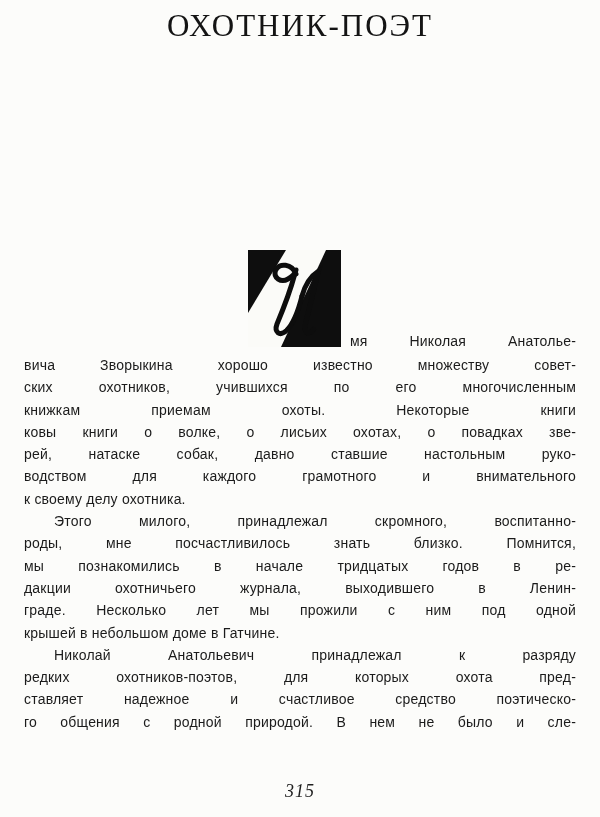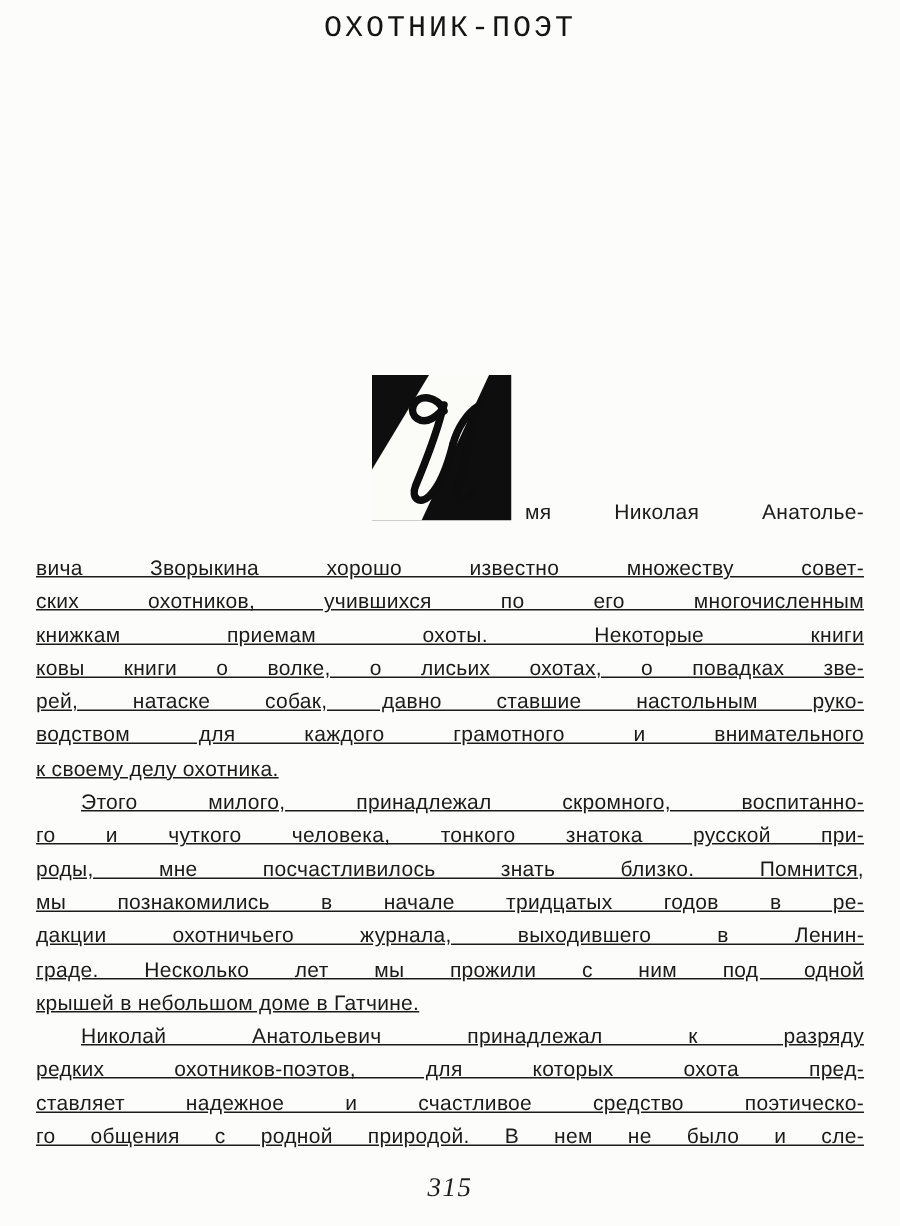--- a/index.html
+++ b/index.html
@@ -16,22 +16,22 @@
     color: var(--ink);
     font-family: "Liberation Sans", sans-serif;
     overflow: hidden;
   }
   .chapter-title {
     position: absolute;
     top: 8px;
     left: 0;
     width: 100%;
     text-align: center;
-    font-family: Liberation Mono, monospace;
-    font-size: 20px;
+    font-family: Liberation Serif, serif;
+    font-size: 31px;
     font-weight: 400;
     letter-spacing: 2px;
     color: #141414;
   }
   .content {
     position: absolute;
     left: 24px;
     top: 250px;
     width: 552px;
     font-size: 14px;
@@ -49,21 +49,21 @@
     margin-left: 224px;
   }
   .dropcap-box svg { display: block; }
   .first-line {
     flex: 1;
     padding-left: 9px;
     margin-bottom: -5px;
     text-align: justify;
     text-align-last: justify;
   }
-  .lines { margin-top: 20px; text-decoration: underline; }
+  .lines { margin-top: 7px; }
   .line {
     text-align: justify;
     text-align-last: justify;
   }
   .line.para-end {
     text-align: left;
     text-align-last: left;
   }
   .line.indented { text-indent: 30px; }
   .page-number {
@@ -113,21 +113,20 @@
   <div class="lines">
 
   <div class="line">вича Зворыкина хорошо известно множеству совет-</div>
       <div class="line">ских охотников, учившихся по его многочисленным</div>
       <div class="line">книжкам приемам охоты. Некоторые книги</div>
       <div class="line">ковы книги о волке, о лисьих охотах, о повадках зве-</div>
       <div class="line">рей, натаске собак, давно ставшие настольным руко-</div>
       <div class="line">водством для каждого грамотного и внимательного</div>
       <div class="line para-end">к своему делу охотника.</div>
       <div class="line indented">Этого милого, принадлежал скромного, воспитанно-</div>
-      <div class="line">го и чуткого человека, тонкого знатока русской при-</div>
       <div class="line">роды, мне посчастливилось знать близко. Помнится,</div>
       <div class="line">мы познакомились в начале тридцатых годов в ре-</div>
       <div class="line">дакции охотничьего журнала, выходившего в Ленин-</div>
       <div class="line">граде. Несколько лет мы прожили с ним под одной</div>
       <div class="line para-end">крышей в небольшом доме в Гатчине.</div>
       <div class="line indented">Николай Анатольевич принадлежал к разряду</div>
       <div class="line">редких охотников-поэтов, для которых охота пред-</div>
       <div class="line">ставляет надежное и счастливое средство поэтическо-</div>
       <div class="line">го общения с родной природой. В нем не было и сле-</div>
     </div>

